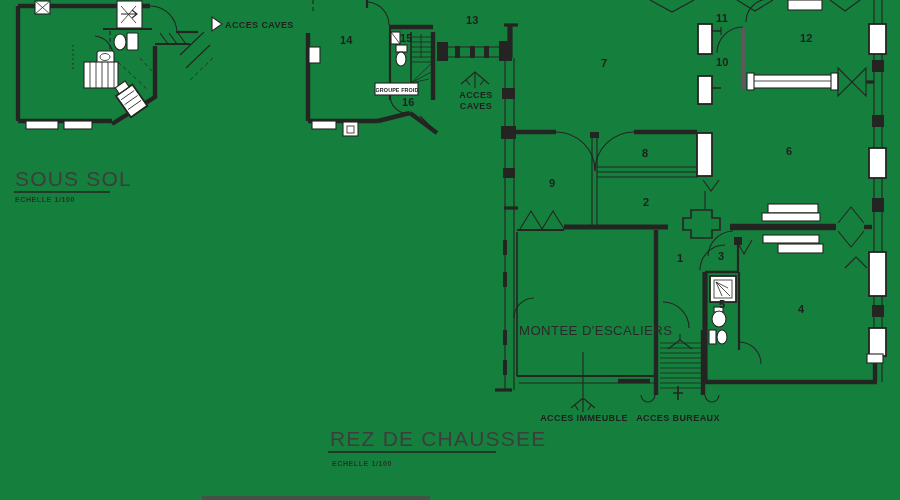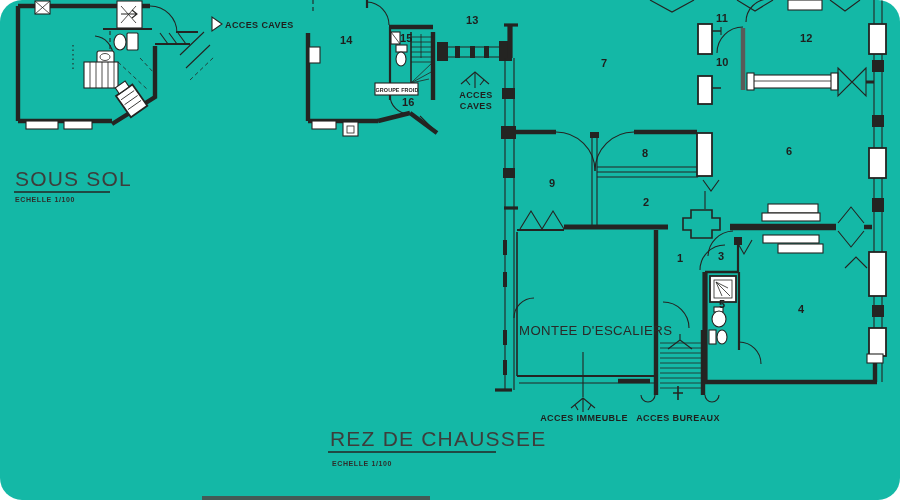--- a/index.html
+++ b/index.html
@@ -1,17 +1,17 @@
 <!DOCTYPE html>
 <html><head>
 <meta charset="utf-8">
 <style>
   html,body{margin:0;padding:0;background:#ffffff;}
-  #stage{position:relative;width:900px;height:500px;background:#14b8a6;overflow:hidden;
-         font-family:"Liberation Sans",sans-serif;border-radius:22px;}
+  #stage{position:relative;width:900px;height:500px;background:#15803d;overflow:hidden;
+         font-family:"Liberation Sans",sans-serif;}
   svg{position:absolute;left:0;top:0;}
   .ln{stroke:#242422;fill:none;stroke-linecap:butt;}
   .sw08{stroke-width:.8}.sw1{stroke-width:1.1}.sw15{stroke-width:1.6}
   .sw2{stroke-width:2.2}.sw25{stroke-width:2.6}.sw3{stroke-width:3.2}
   .sw4{stroke-width:4.4}.sw5{stroke-width:5.2}.sw6{stroke-width:6.5}
   .dash{stroke-dasharray:4 3}
   .dot{stroke-dasharray:1.5 3}
   .gray{stroke:#5a5a58}
   .fb{fill:#242422;stroke:none}
   .fw{fill:#ffffff;stroke:#242422;stroke-width:1.1}

